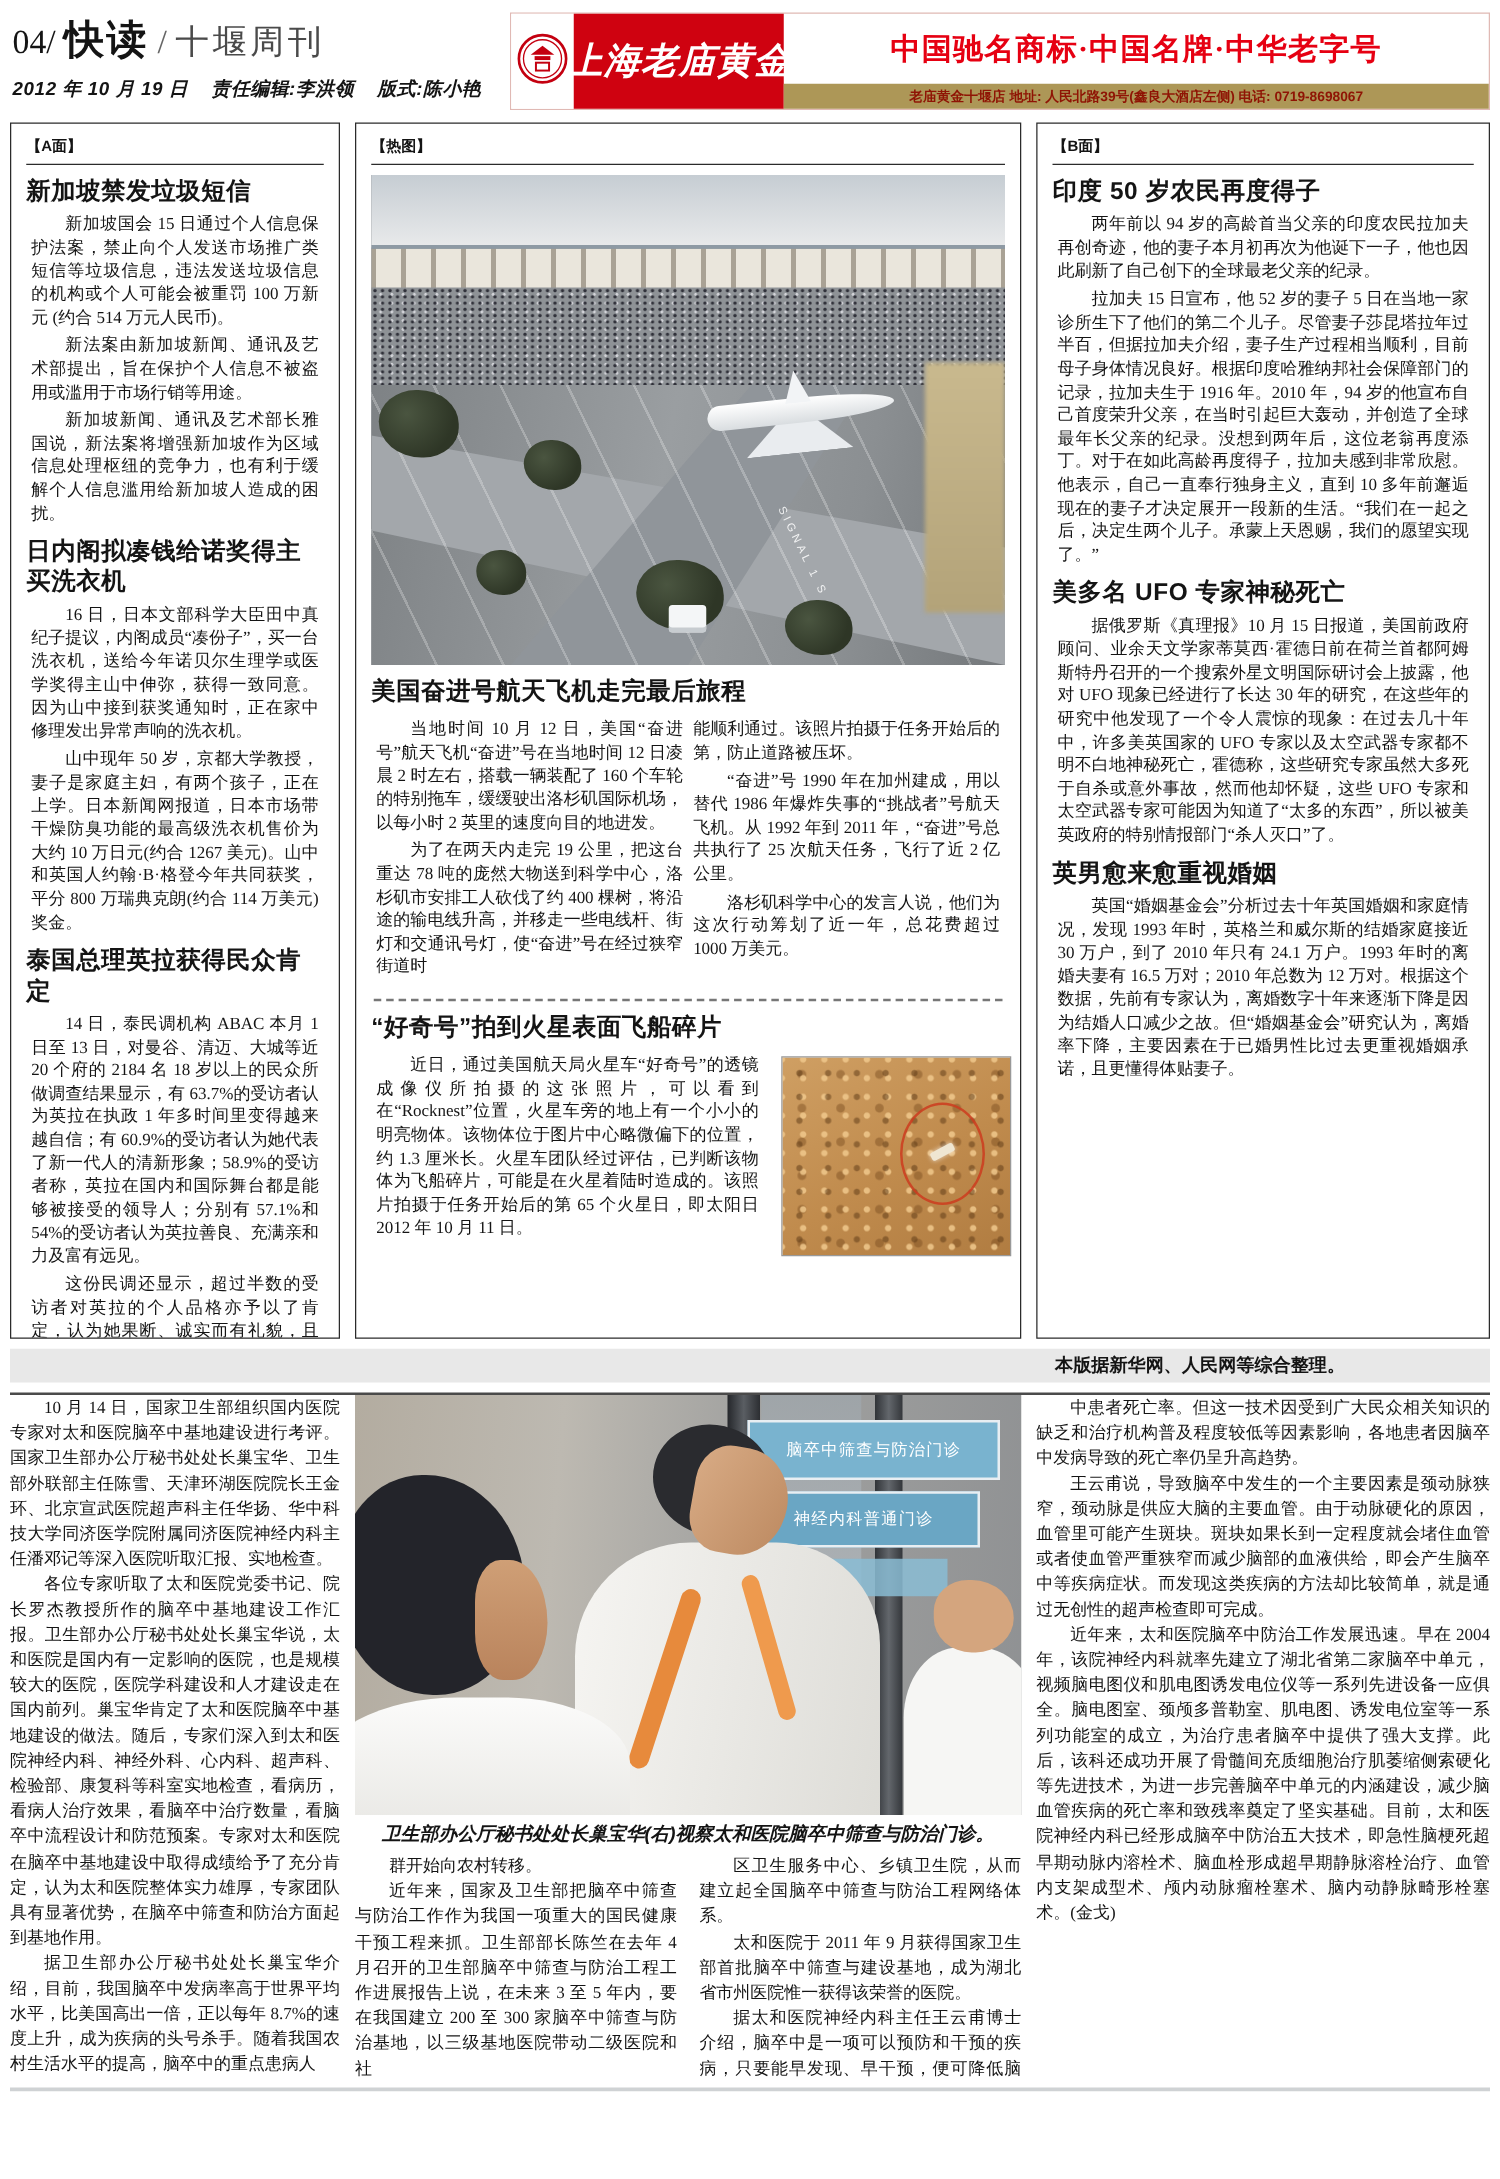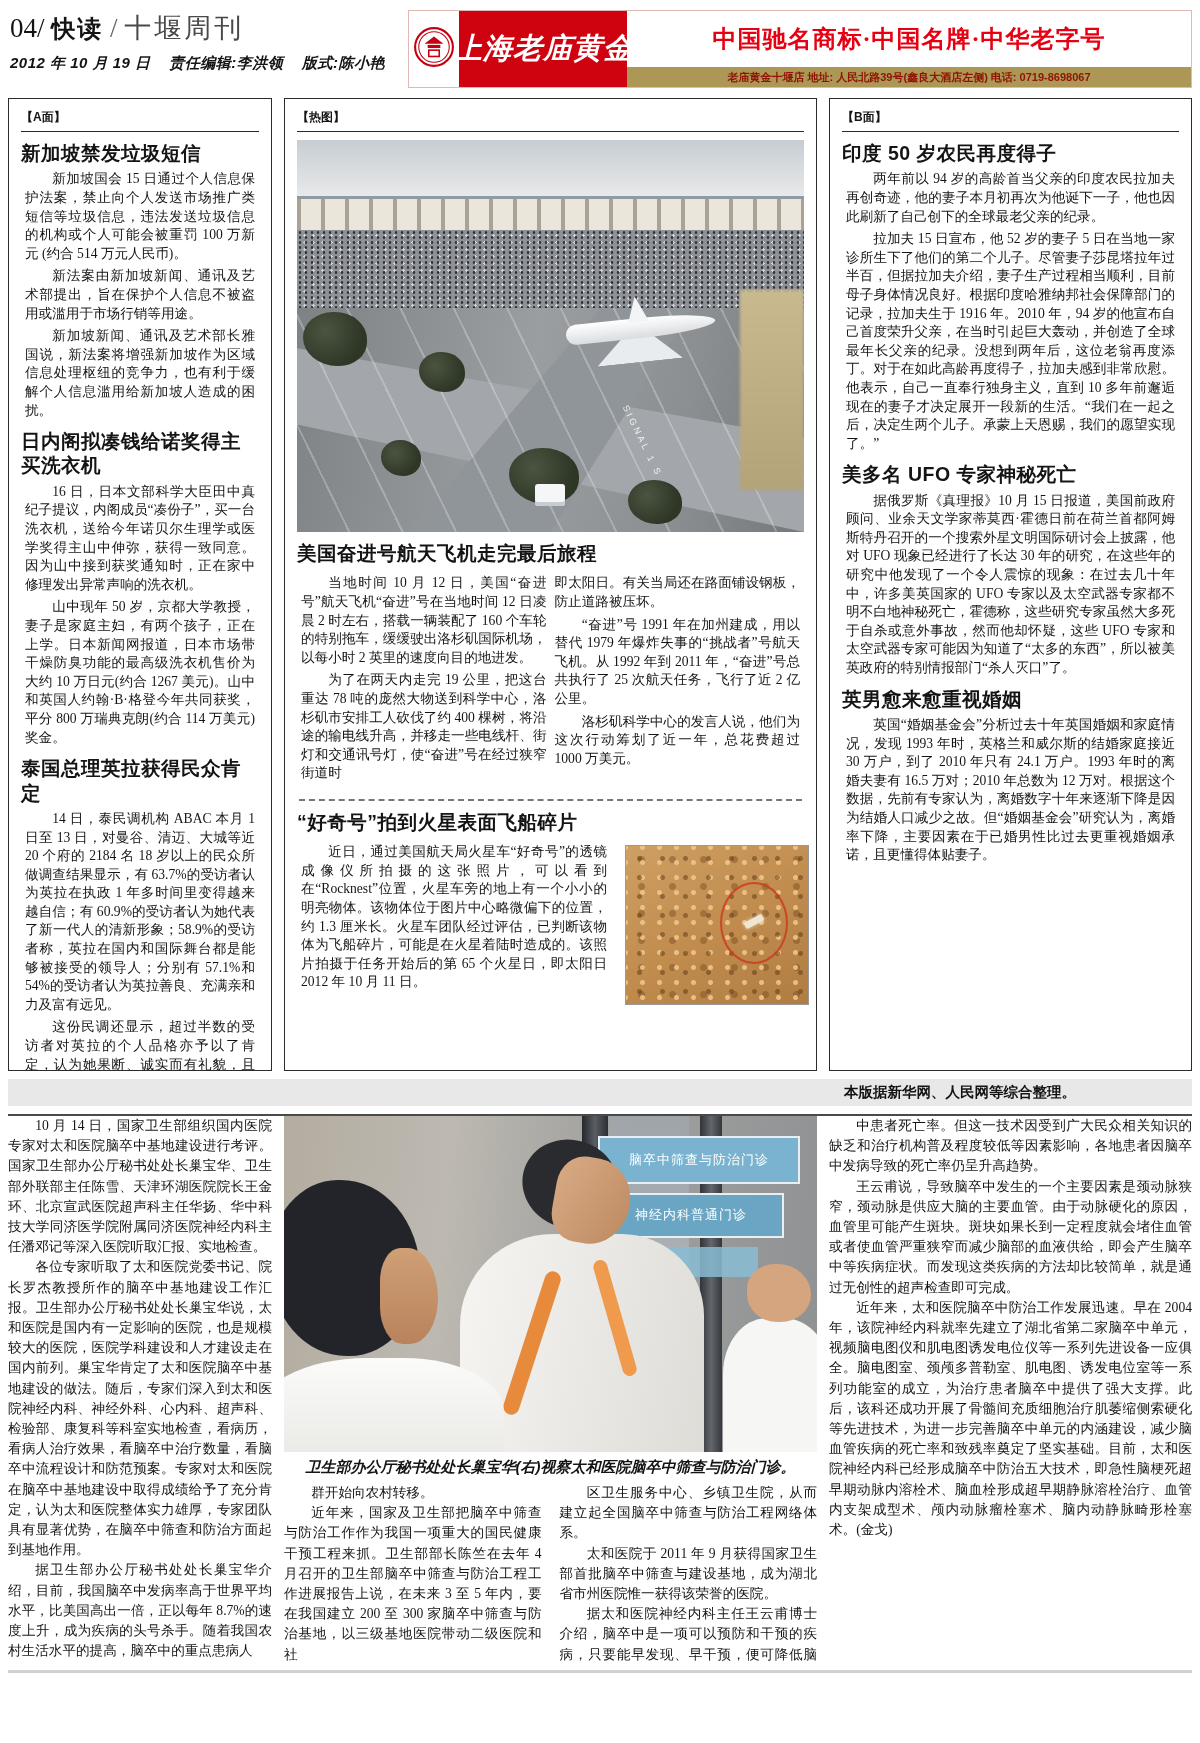--- a/index.html
+++ b/index.html
@@ -3,21 +3,21 @@
 <meta charset="utf-8">
 <style>
   html,body{margin:0;padding:0;background:#fff;}
   .page{width:1200px;height:1743px;box-sizing:border-box;padding:6px 8px 0;overflow:hidden;
         font-family:"Liberation Serif",serif;color:#141414;position:relative;background:#fff;}
   
   .masthead{display:flex;align-items:flex-start;height:86px;}
   .mh-left{width:398px;padding:4px 0 0 2px;}
   .mh-l1{font-size:27px;white-space:nowrap;}
   .mh-num{font-family:"Liberation Serif",serif;}
-  .mh-section{font-family:"Liberation Sans",sans-serif;font-weight:bold;font-size:24px;letter-spacing:2px;}
+  .mh-section{font-family:"Liberation Sans",sans-serif;font-weight:bold;font-size:32px;letter-spacing:2px;}
   .mh-sep{color:#666;}
   .mh-pub{color:#4a4a4a;letter-spacing:3px;}
   .mh-l2{margin-top:8px;font-family:"Liberation Sans",sans-serif;font-weight:bold;font-style:italic;font-size:15px;letter-spacing:.5px;}
   .mh-l2 span{margin-right:14px;}
   
   .ad{flex:1;height:76px;margin-top:4px;display:flex;border:1px solid #e0b9b4;background:#fff;}
   .ad-logo-cell{width:50px;display:flex;align-items:center;justify-content:center;background:#fff;}
   .ad-brand{width:168px;background:#cf0210;color:#fff;display:flex;align-items:center;justify-content:center;
             font-size:29px;font-weight:bold;font-style:italic;letter-spacing:1px;white-space:nowrap;}
   .ad-right{flex:1;display:flex;flex-direction:column;min-width:0;}
@@ -203,22 +203,22 @@
         <div class="ph-signal">SIGNAL 1 S</div>
       </div>
       <article>
         <h2 class="atitle">美国奋进号航天飞机走完最后旅程</h2>
         <div class="twocol">
           <div>
             <p>当地时间 10 月 12 日，美国“奋进号”航天飞机“奋进”号在当地时间 12 日凌晨 2 时左右，搭载一辆装配了 160 个车轮的特别拖车，缓缓驶出洛杉矶国际机场，以每小时 2 英里的速度向目的地进发。</p>
             <p>为了在两天内走完 19 公里，把这台重达 78 吨的庞然大物送到科学中心，洛杉矶市安排工人砍伐了约 400 棵树，将沿途的输电线升高，并移走一些电线杆、街灯和交通讯号灯，使“奋进”号在经过狭窄街道时</p>
           </div>
           <div>
-            <p class="cont">即太阳日。有关当局还在路面铺设钢板，防止道路被压坏。</p>
-            <p>“奋进”号 1991 年在加州建成，用以替代 1979 年爆炸失事的“挑战者”号航天飞机。从 1992 年到 2011 年，“奋进”号总共执行了 25 次航天任务，飞行了近 2 亿公里。</p>
+            <p class="cont">能顺利通过。该照片拍摄于任务开始后的第，防止道路被压坏。</p>
+            <p>“奋进”号 1990 年在加州建成，用以替代 1986 年爆炸失事的“挑战者”号航天飞机。从 1992 年到 2011 年，“奋进”号总共执行了 25 次航天任务，飞行了近 2 亿公里。</p>
             <p>洛杉矶科学中心的发言人说，他们为这次行动筹划了近一年，总花费超过 1000 万美元。</p>
           </div>
         </div>
       </article>
       <hr class="dashes">
       <article>
         <h2 class="atitle">“好奇号”拍到火星表面飞船碎片</h2>
         <div class="mars-row">
           <p class="mars-text">近日，通过美国航天局火星车“好奇号”的透镜成像仪所拍摄的这张照片，可以看到在“Rocknest”位置，火星车旁的地上有一个小小的明亮物体。该物体位于图片中心略微偏下的位置，约 1.3 厘米长。火星车团队经过评估，已判断该物体为飞船碎片，可能是在火星着陆时造成的。该照片拍摄于任务开始后的第 65 个火星日，即太阳日 2012 年 10 月 11 日。</p>
           <div class="mars-photo">

